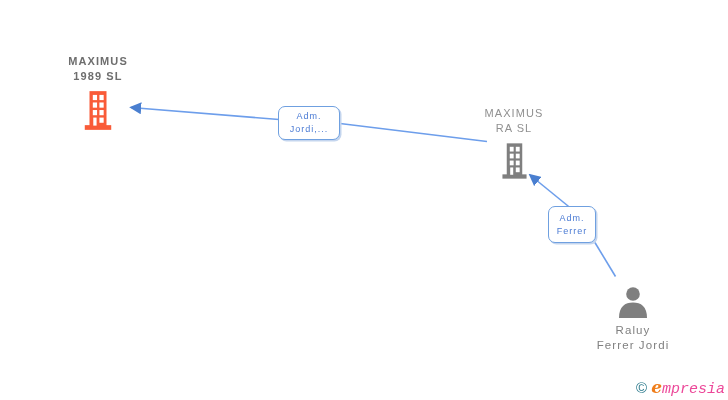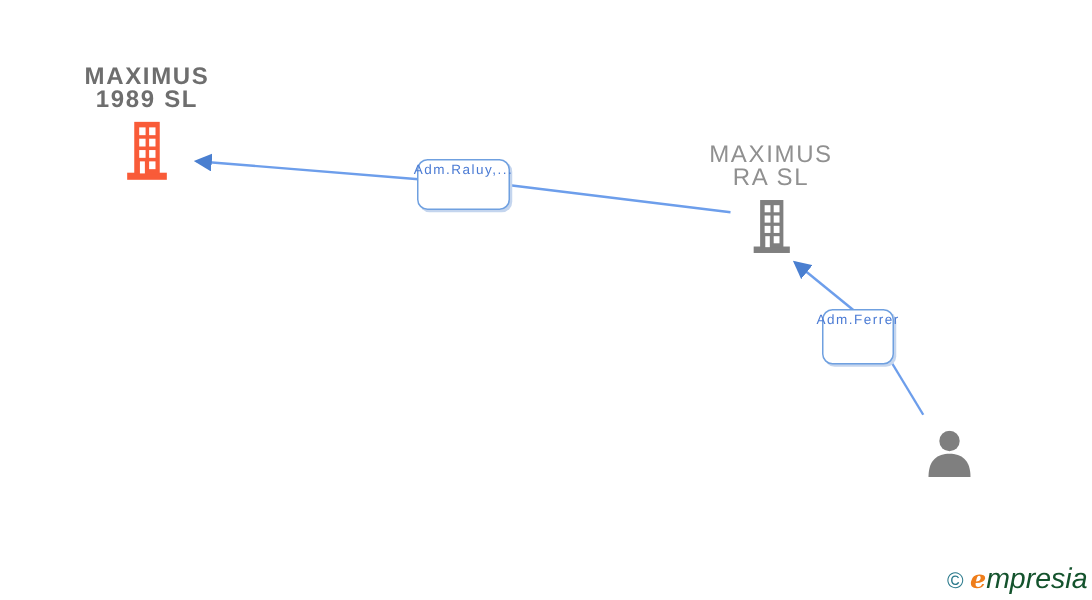--- a/index.html
+++ b/index.html
@@ -19,24 +19,25 @@
   }
   .node {
     position: absolute;
     display: flex;
     flex-direction: column;
     align-items: center;
     cursor: pointer;
   }
   .node-label {
     text-align: center;
-    font-size: 16px;
+    font-size: 11px;
     line-height: 15px;
     letter-spacing: 1.1px;
     white-space: nowrap;
+    margin-top: 10px;
   }
   .label-main {
     color: #6e6e6e;
     font-weight: bold;
   }
   .label-muted { color: #909090; }
   .label-person { color: #808080; font-size: 11.5px; }
   .node-icon { display: block; }
   #node-company-main { left: 37px; top: 44px; width: 122px; }
   #node-company-main .node-icon { margin-top: 7px; }
@@ -49,21 +50,21 @@
     background: #ffffff;
     border: 1.5px solid #6fa0e0;
     border-radius: 7px;
     box-shadow: 1.5px 1.5px 0 #c4d5ee;
     color: #4b7bd4;
     font-size: 9px;
     line-height: 13px;
     letter-spacing: 1px;
     text-align: center;
     display: flex;
-    flex-direction: row;
+    flex-direction: column;
     justify-content: center;
     cursor: pointer;
     box-sizing: border-box;
   }
   #edge-label-company { left: 278px; top: 106px; width: 62px; height: 34px; }
   #edge-label-person { left: 548px; top: 206px; width: 48px; height: 37px; }
   #watermark {
     position: absolute;
     right: 3px;
     bottom: 2px;
@@ -73,24 +74,24 @@
   }
   #watermark .copy { color: #2b7a8c; font-size: 15px; }
   #watermark .brand-first {
     color: #ef7d1a;
     font-family: "DejaVu Serif", serif;
     font-style: italic;
     font-weight: bold;
     font-size: 17px;
   }
   #watermark .brand-rest {
-    color: #14532d;
-    font-family: Liberation Sans, sans-serif;
+    color: #ec4899;
+    font-family: Liberation Mono, monospace;
     font-style: italic;
-    font-size: 19px;
+    font-size: 15px;
   }
 </style>
 </head>
 <body>
 
 <div id="canvas">
 
   <svg id="edge-layer">
     <defs>
       <marker id="arrow" viewBox="0 0 10 10" refX="8.5" refY="5" markerWidth="7.5" markerHeight="7.5" orient="auto-start-reverse">
@@ -149,25 +150,29 @@
     </svg>
   </div>
 
   <div class="node" id="node-person">
     <svg class="node-icon" width="34" height="31" viewBox="0 0 34 31">
       <g fill="#7f7f7f">
         <circle cx="17" cy="7" r="6.8"></circle>
         <path d="M3,31 C3,19.5 9,15.5 17,15.5 C25,15.5 31,19.5 31,31 Z"></path>
       </g>
     </svg>
+    <div class="node-label label-person">
+      <span>Raluy</span><br>
+      <span>Ferrer Jordi</span>
+    </div>
   </div>
 
   <div class="edge-label-box" id="edge-label-company">
     <span>Adm.</span>
-    <span>Raluy,...</span>
+    <span>Jordi,...</span>
   </div>
 
   <div class="edge-label-box" id="edge-label-person">
     <span>Adm.</span>
     <span>Ferrer</span>
   </div>
 
   <div id="watermark">
     <span class="copy">©</span>
     <span class="brand-first">e</span><span class="brand-rest">mpresia</span>

